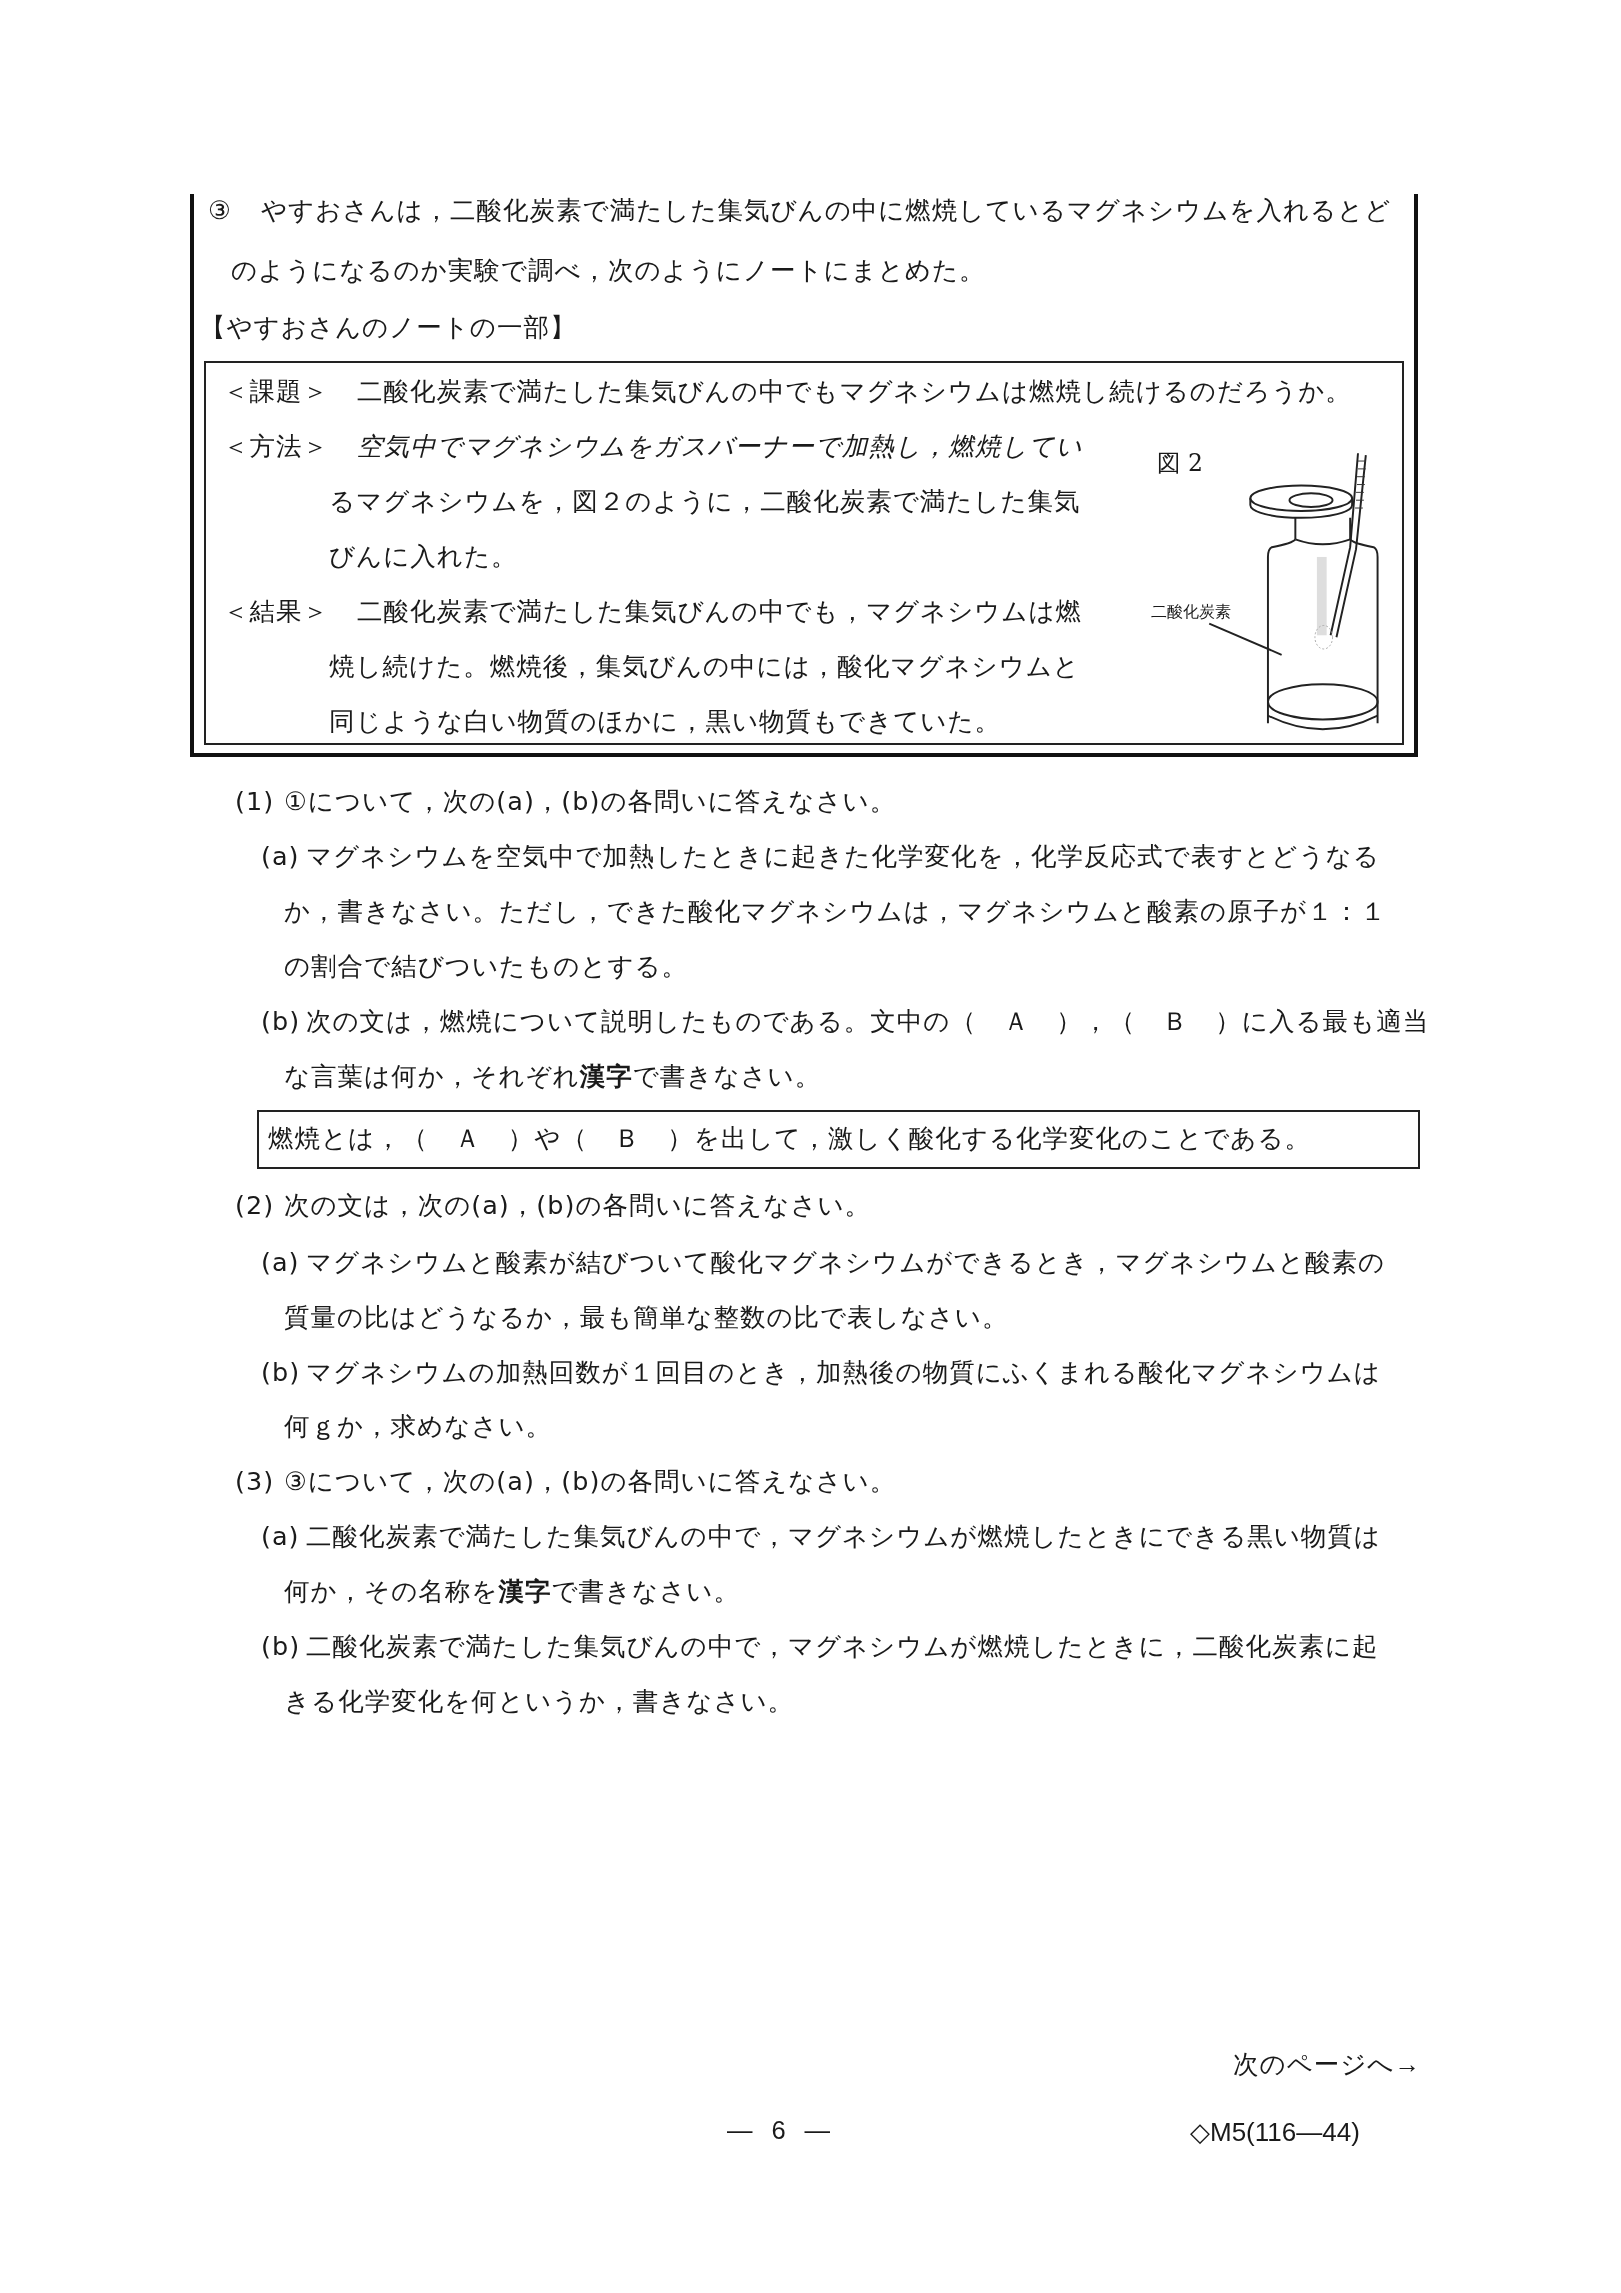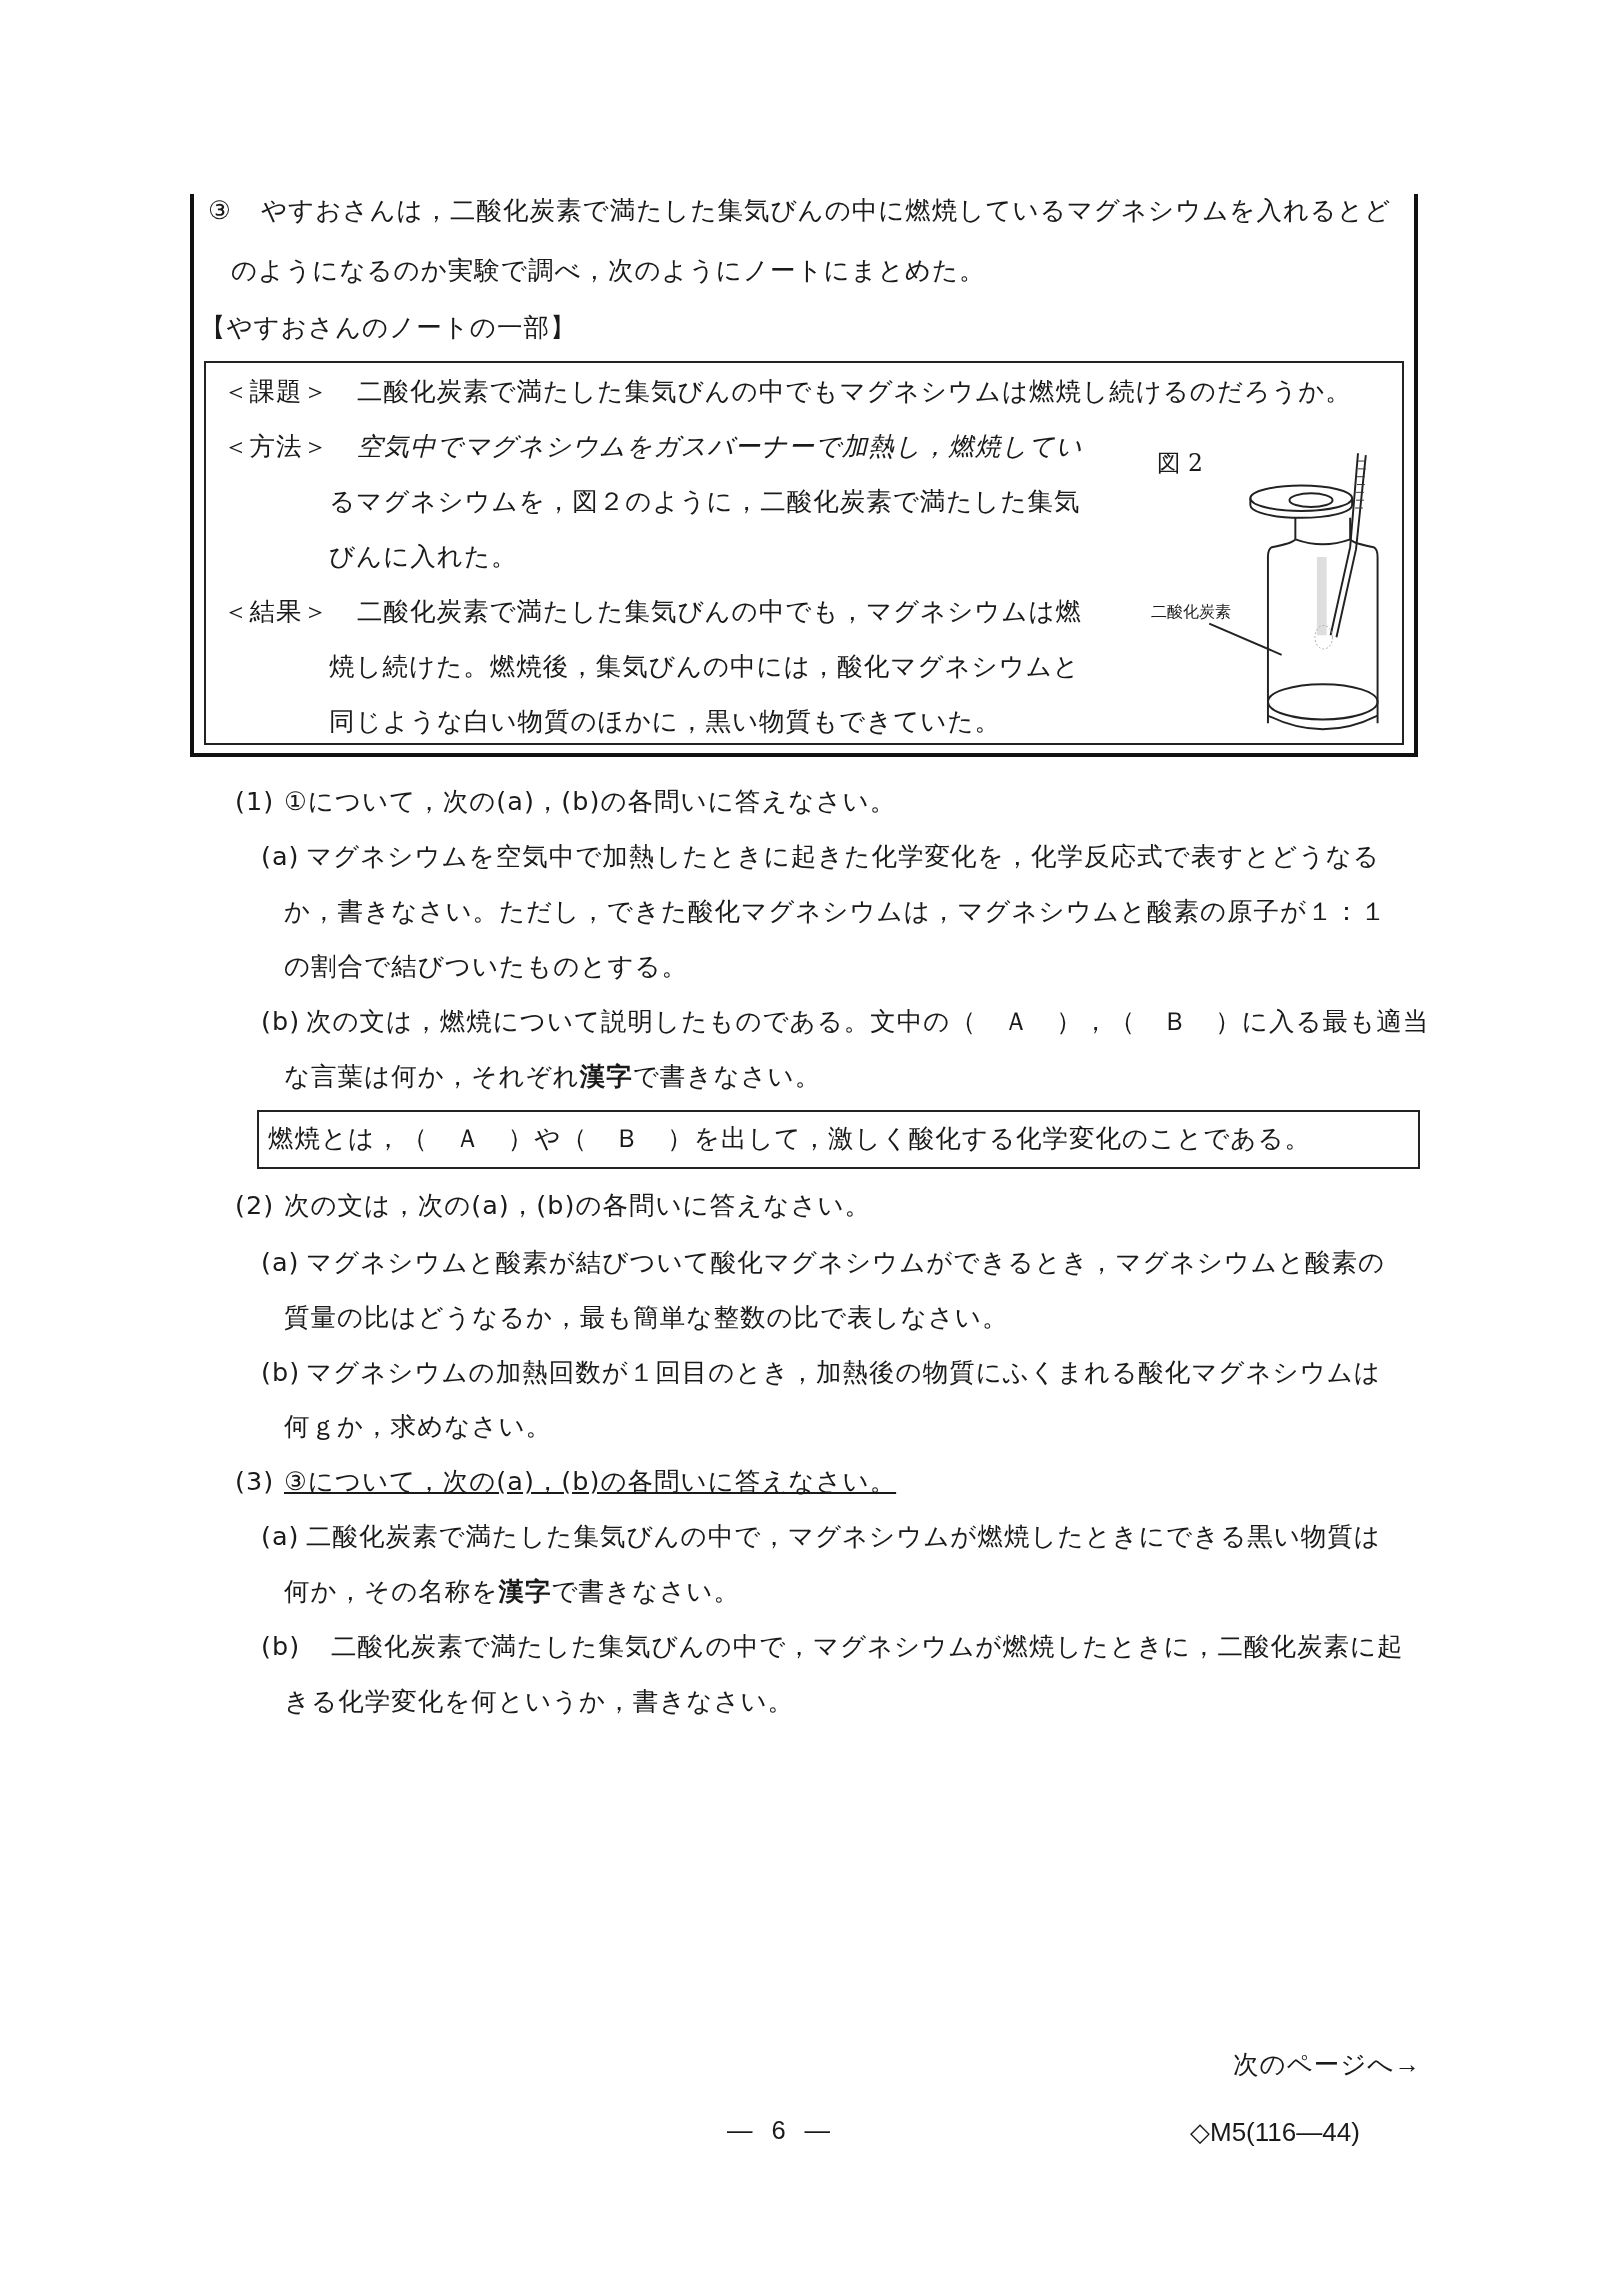--- a/index.html
+++ b/index.html
@@ -103,26 +103,26 @@
 
 <div class="abs txt" style="left:261px; top:1247px;">(a)</div>
 <div class="abs txt" style="left:306px; top:1247px;">マグネシウムと酸素が結びついて酸化マグネシウムができるとき，マグネシウムと酸素の</div>
 <div class="abs txt" style="left:284px; top:1302px;">質量の比はどうなるか，最も簡単な整数の比で表しなさい。</div>
 
 <div class="abs txt" style="left:261px; top:1357px;">(b)</div>
 <div class="abs txt" style="left:306px; top:1357px;">マグネシウムの加熱回数が１回目のとき，加熱後の物質にふくまれる酸化マグネシウムは</div>
 <div class="abs txt" style="left:284px; top:1411px;">何ｇか，求めなさい。</div>
 
 <div class="abs txt" style="left:235px; top:1466px;">(3)</div>
-<div class="abs txt" style="left:284px; top:1466px;text-decoration:underline;">③について，次の(a)，(b)の各問いに答えなさい。</div>
+<div class="abs txt" style="left:284px; top:1466px;">③について，次の(a)，(b)の各問いに答えなさい。</div>
 
 <div class="abs txt" style="left:261px; top:1521px;">(a)</div>
 <div class="abs txt" style="left:306px; top:1521px;">二酸化炭素で満たした集気びんの中で，マグネシウムが燃焼したときにできる黒い物質は</div>
 <div class="abs txt" style="left:284px; top:1576px;"><span>何か，その名称を</span><span class="bold">漢字</span><span>で書きなさい。</span></div>
 
 <div class="abs txt" style="left:261px; top:1631px;">(b)</div>
-<div class="abs txt" style="left:306px; top:1631px;margin-left:25px;">二酸化炭素で満たした集気びんの中で，マグネシウムが燃焼したときに，二酸化炭素に起</div>
+<div class="abs txt" style="left:306px; top:1631px;">二酸化炭素で満たした集気びんの中で，マグネシウムが燃焼したときに，二酸化炭素に起</div>
 <div class="abs txt" style="left:284px; top:1686px;">きる化学変化を何というか，書きなさい。</div>
 
 <div class="abs txt footer-serif" style="left:1233px; top:2049px;">次のページへ→</div>
 <div class="abs txt footer-serif" style="left:727px; top:2115px; letter-spacing:5.9px;">— 6 —</div>
 <div class="abs footer-serif" style="left:1190px; top:2117px; font-size:26px;">◇M5(116—44)</div>
 
 
 </body></html>

